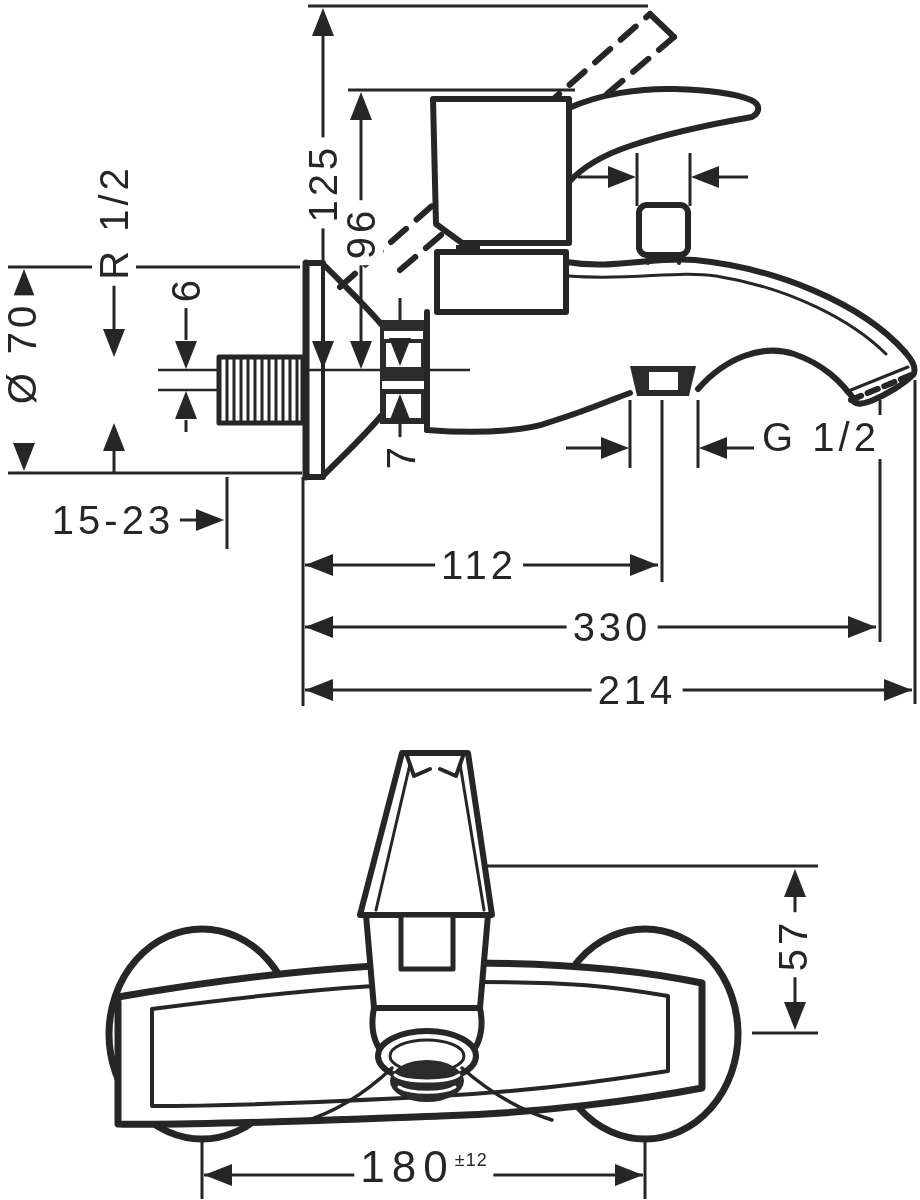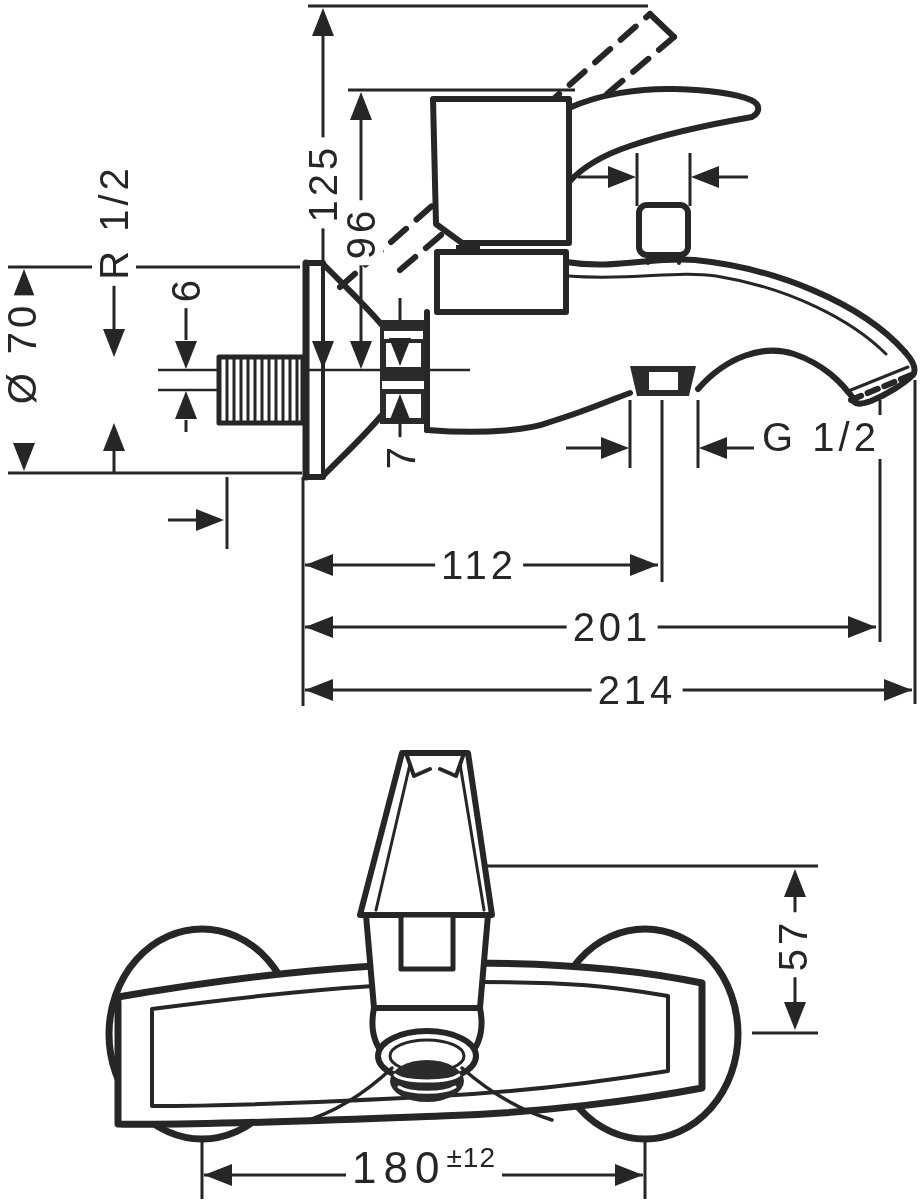--- a/index.html
+++ b/index.html
@@ -3,21 +3,21 @@
 <meta charset="utf-8">
 <style>
   html,body{margin:0;padding:0;background:#fff;}
   #canvas{position:relative;width:920px;height:1200px;background:#fff;overflow:hidden;
           font-family:"Liberation Sans",sans-serif;}
   #art{position:absolute;left:0;top:0;z-index:1;}
   .dim{position:absolute;transform:translate(-50%,-50%);font-size:40px;letter-spacing:4px;
        color:#262626;background:#fff;padding:2px 6px;white-space:nowrap;line-height:1;z-index:2;}
   .rot{transform:translate(-50%,-50%) rotate(-90deg);}
   .big{font-size:44px;letter-spacing:7px;}
-  .sup{font-size:28px;vertical-align:16px;letter-spacing:1px;}
+  .sup{font-size:18px;vertical-align:16px;letter-spacing:1px;}
 </style>
 </head>
 <body>
 
 <div id="canvas">
 
 <svg id="art" width="920" height="1200" viewBox="0 0 920 1200">
 
   <g stroke="#262626" fill="none" stroke-width="3">
     <path d="M308,6 H648"></path>
@@ -186,19 +186,20 @@
   </g>
 </svg>
 
   <span class="dim rot" style="left:323px;top:183px;">125</span>
   <span class="dim rot" style="left:361px;top:233px;">96</span>
   <span class="dim rot" style="left:114px;top:222px;">R 1/2</span>
   <span class="dim rot" style="left:22px;top:353px;">Ø 70</span>
   <span class="dim rot" style="left:186px;top:289px;">6</span>
   <span class="dim rot" style="left:401px;top:456px;">7</span>
   <span class="dim" style="left:821px;top:437px;">G 1/2</span>
+  <span class="dim" style="left:113px;top:520px;">15-23</span>
   <span class="dim" style="left:479px;top:565px;">112</span>
-  <span class="dim" style="left:612px;top:627px;">201</span>
+  <span class="dim" style="left:612px;top:627px;">330</span>
   <span class="dim" style="left:637px;top:690px;text-align:right;">214</span>
   <span class="dim rot" style="left:793px;top:945px;">57</span>
   <span class="dim big" style="left:424px;top:1167px;"><span>180</span><span class="sup">±12</span></span>
 
 </div>
 
 </body></html>

